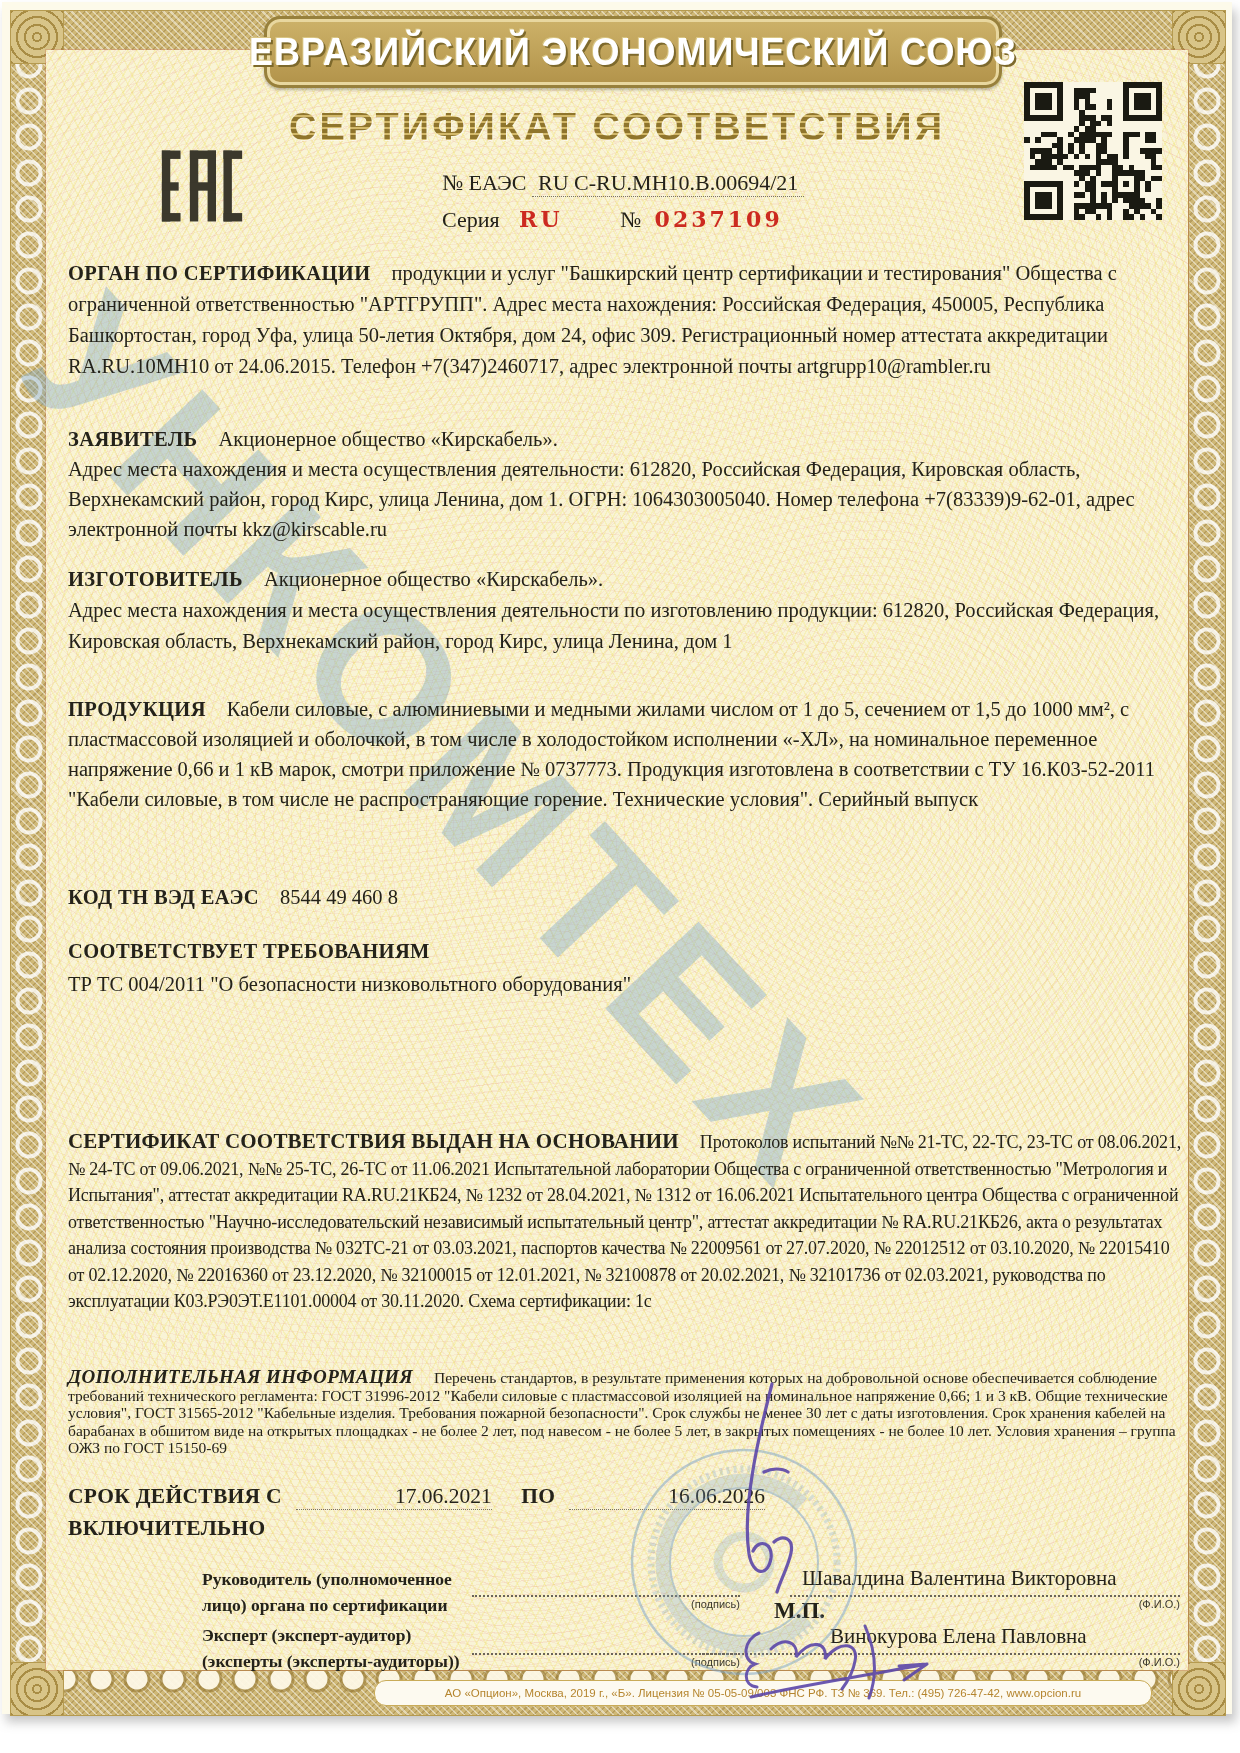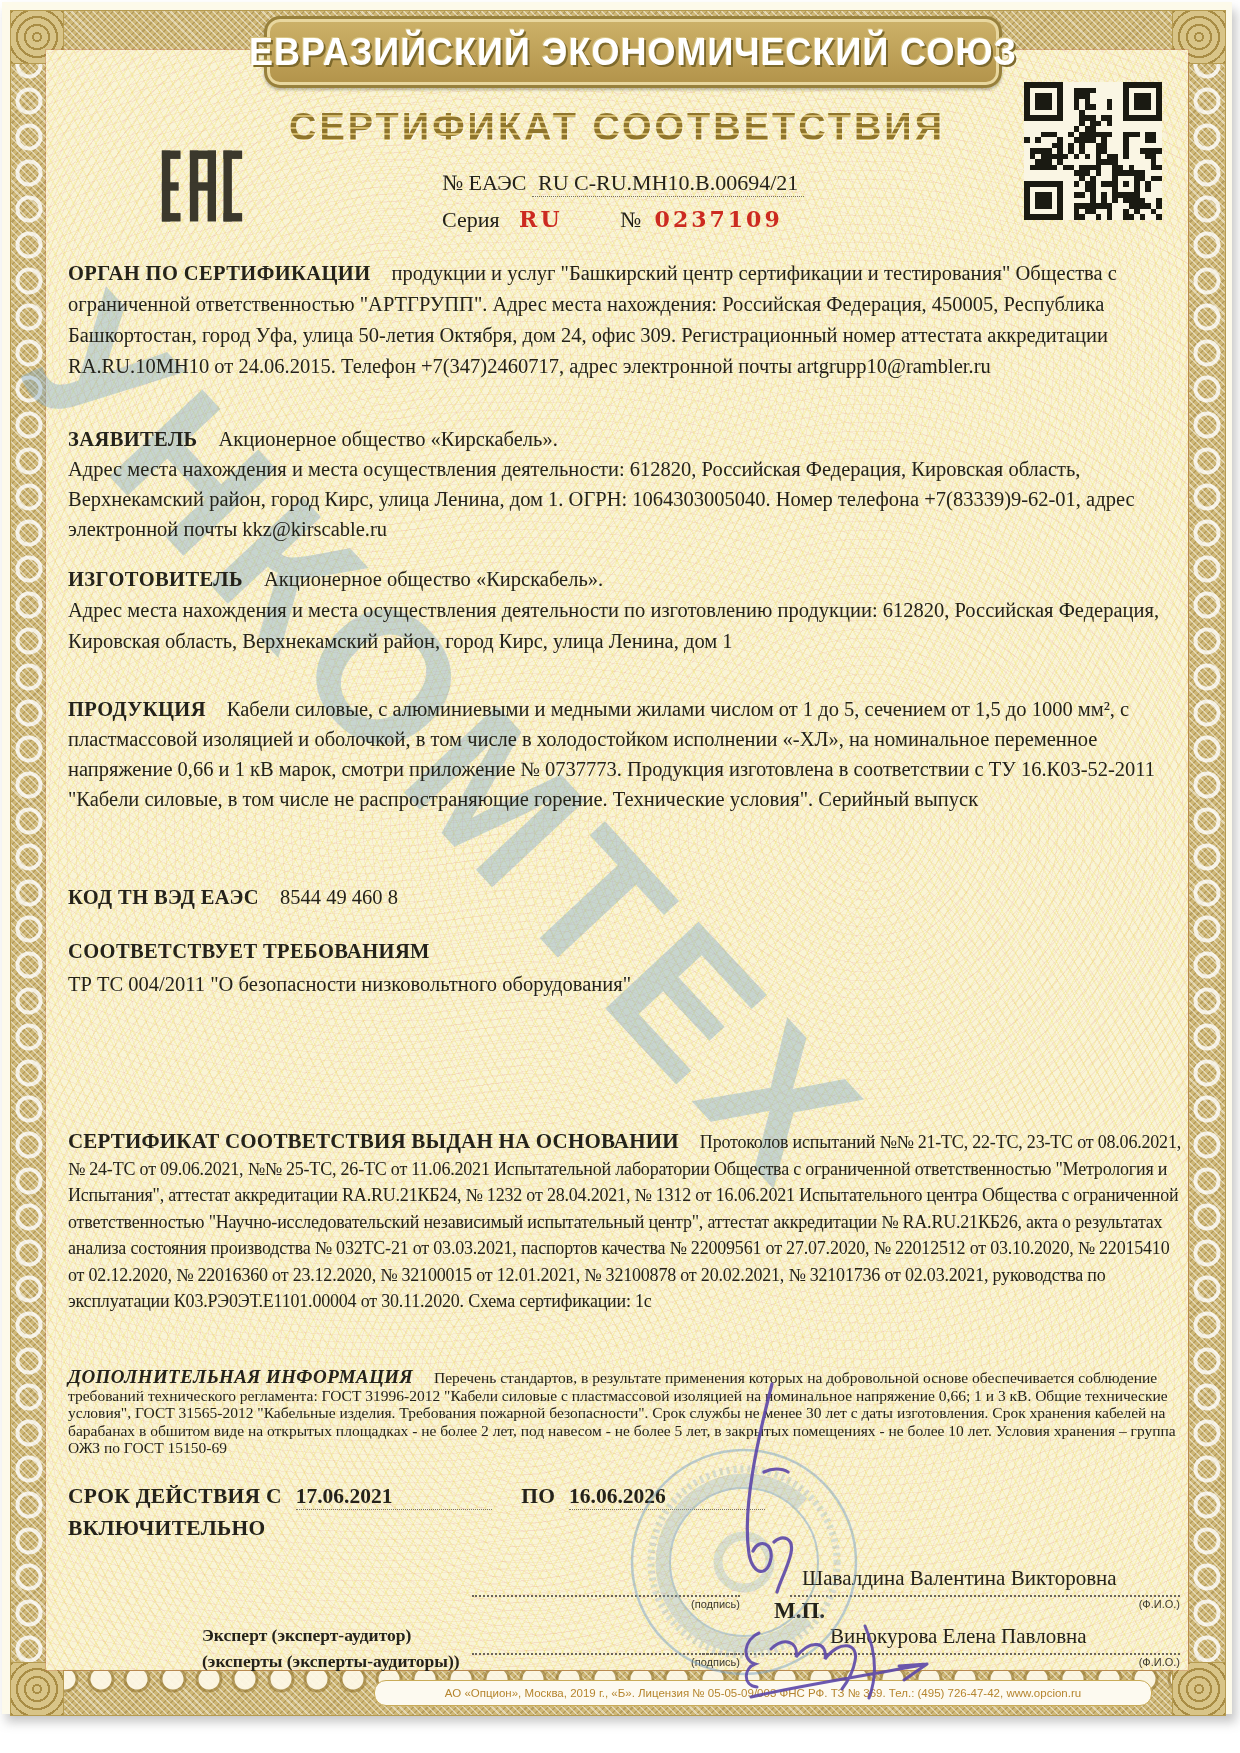--- a/index.html
+++ b/index.html
@@ -74,21 +74,21 @@
   .s-prod{top:692px;line-height:30px;}
   .s-tnved{top:880px;}
   .s-comp{top:934px;}
   .s-comp .hdr{display:block;margin-bottom:2px;}
   .s-basis{top:1126px;font-size:18px;line-height:26.5px;letter-spacing:-.2px;width:1118px;}
   .s-basis b{font-size:21px;letter-spacing:.2px;}
   .s-add{top:1366px;font-size:15.5px;line-height:17.6px;width:1114px;}
   .s-add b{font-size:19px;letter-spacing:.4px;font-style:italic;}
   
   .validity{position:absolute;left:66px;top:1482px;font-size:21.5px;font-weight:700;letter-spacing:.3px;}
-  .validity .date{display:inline-block;width:196px;text-align:left;font-weight:700;letter-spacing:0;
+  .validity .date{display:inline-block;width:196px;text-align:right;font-weight:400;letter-spacing:0;
         border-bottom:1.5px dotted #7a7466;margin:0 8px;}
   .incl{position:absolute;left:66px;top:1514px;font-size:21.5px;font-weight:700;letter-spacing:.3px;}
   
   .role{position:absolute;left:200px;font-size:17.5px;font-weight:700;line-height:26px;}
   .dotline{position:absolute;border-bottom:2px dotted #6b655a;height:1px;}
   .caption{position:absolute;font-family:"Liberation Sans",sans-serif;font-size:11px;color:#3a372c;text-align:right;}
   .mp{position:absolute;left:748px;top:1596px;font-size:23px;font-weight:700;margin-left:24px;}
   .fio-name{position:absolute;font-size:21px;white-space:nowrap;}
   .footer-pill{position:absolute;left:372px;top:1678px;width:776px;height:24px;border-radius:12px;
         background:#fdfaf0;border:1px solid #c9ab58;display:flex;align-items:center;justify-content:center;}
@@ -391,20 +391,24 @@
       </div>
 
       <div class="validity">
         <span>СРОК ДЕЙСТВИЯ С</span>
         <span class="date">17.06.2021</span>
         <span style="margin-left:16px">ПО</span>
         <span class="date">16.06.2026</span>
       </div>
       <div class="incl">ВКЛЮЧИТЕЛЬНО</div>
 
+      <div class="role" style="top:1564px">
+        <div>Руководитель (уполномоченное</div>
+        <div>лицо) органа по сертификации</div>
+      </div>
       <div class="dotline" style="left:470px;top:1592px;width:268px"></div>
       <div class="caption" style="left:470px;top:1596px;width:268px">(подпись)</div>
       <div class="mp">М.П.</div>
       <div class="fio-name" style="left:800px;top:1564px">Шавалдина Валентина Викторовна</div>
       <div class="dotline" style="left:788px;top:1592px;width:390px"></div>
       <div class="caption" style="left:788px;top:1596px;width:390px">(Ф.И.О.)</div>
 
       <div class="role" style="top:1620px">
         <div>Эксперт (эксперт-аудитор)</div>
         <div>(эксперты (эксперты-аудиторы))</div>

